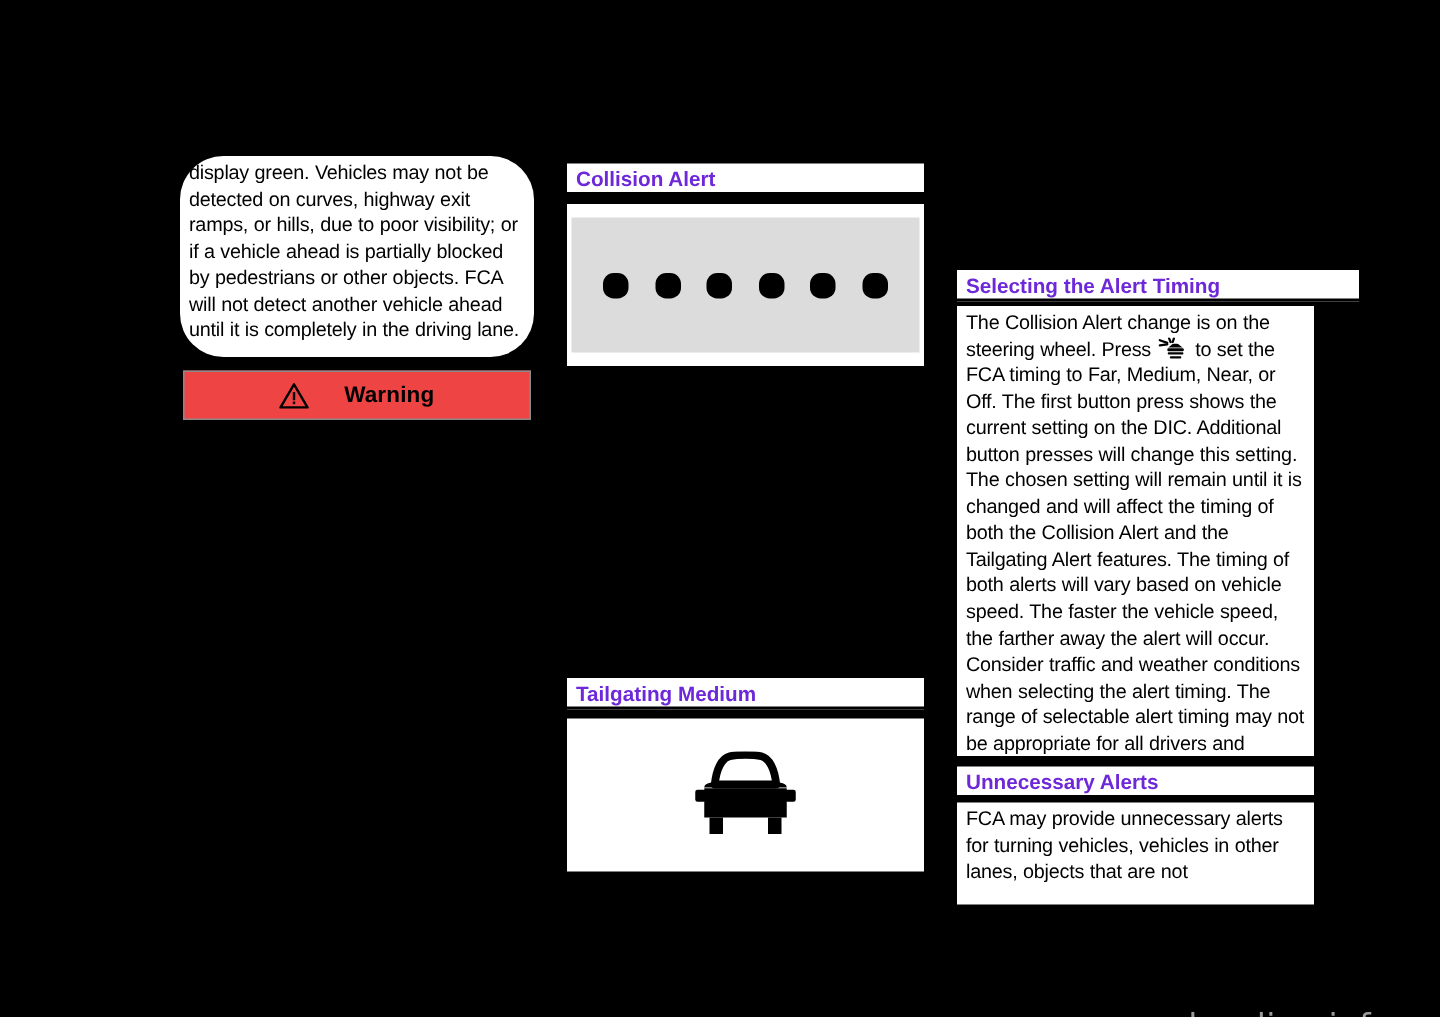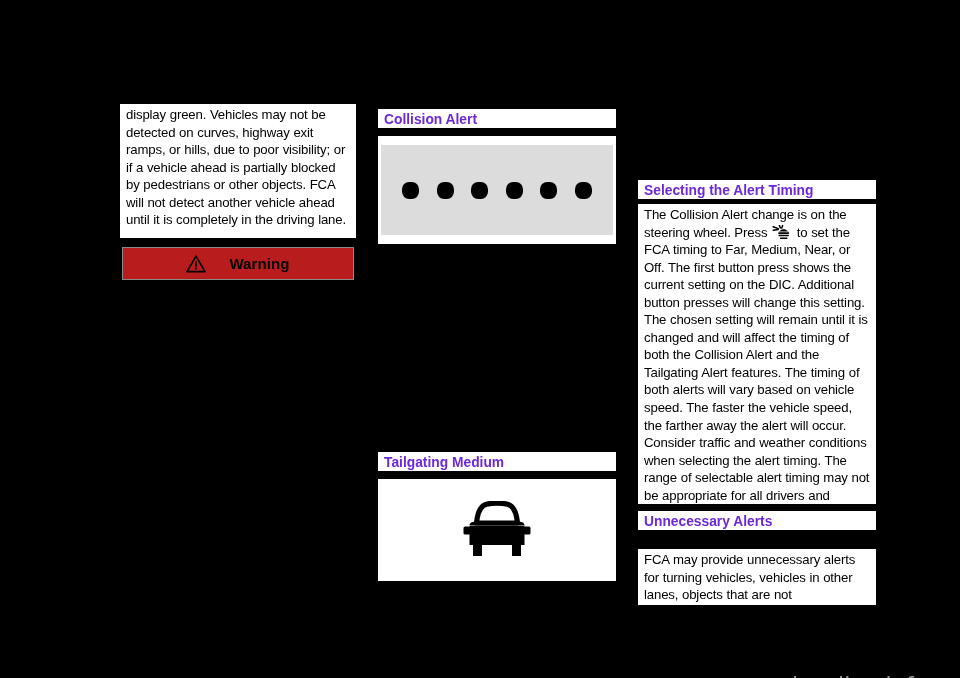--- a/index.html
+++ b/index.html
@@ -45,21 +45,21 @@
     font-size: 13.8px;
     line-height: 19px;
     box-sizing: border-box;
     padding: 1px 5px 1px 6px;
     border-bottom: 2px solid #000000;
   }
 
   
   .warning-box {
     position: absolute;
-    background: #b91c1c;
+    background: #ef4444;
     border: 1px solid #8a8a8a;
     box-sizing: border-box;
     display: flex;
     align-items: center;
     justify-content: center;
     gap: 23px;
   }
   .warning-label {
     font-weight: bold;
     font-size: 15px;
@@ -119,21 +119,21 @@
     font-size: 22px;
     letter-spacing: 0.2px;
     font-family: "DejaVu Sans", sans-serif;
   }
 </style>
 </head>
 <body>
 
 <div class="page">
 
-  <div class="panel body-text" style="left:120px; top:104px; width:236px; height:134px;">display green. Vehicles may not be detected on curves, highway exit ramps, or hills, due to poor visibility; or if a vehicle ahead is partially blocked by pedestrians or other objects. FCA will not detect another vehicle ahead until it is completely in the driving lane.</div>
+  <div class="panel body-text" style="left:120px; top:104px; width:236px; height:134px;border-radius:29px;">display green. Vehicles may not be detected on curves, highway exit ramps, or hills, due to poor visibility; or if a vehicle ahead is partially blocked by pedestrians or other objects. FCA will not detect another vehicle ahead until it is completely in the driving lane.</div>
 
   <div class="warning-box" style="left:122px; top:247px; width:232px; height:33px;">
     <svg class="warning-triangle" width="20" height="18" viewBox="0 0 20 18">
       <path d="M10 1.2 L19 16.6 L1 16.6 Z" fill="none" stroke="#000" stroke-width="1.6" stroke-linejoin="round"></path>
       <rect x="9.2" y="6.4" width="1.6" height="5.4" fill="#000"></rect>
       <rect x="9.2" y="12.7" width="1.6" height="1.7" fill="#000"></rect>
     </svg>
     <span class="warning-label">Warning</span>
   </div>
 
@@ -164,35 +164,35 @@
       <rect x="7.5" y="25.5" width="7" height="8" fill="#000" rx="1.5"></rect>
       <rect x="67.5" y="25.5" width="7" height="8" fill="#000" rx="1.5"></rect>
 
       <path d="M13.5 24 C13.5 21.5, 17 20.5, 21 20.5 L61 20.5 C65 20.5, 68.5 21.5, 68.5 24 Z" fill="#000"></path>
 
       <rect x="17" y="44" width="9" height="11" fill="#000"></rect>
       <rect x="56" y="44" width="9" height="11" fill="#000"></rect>
     </svg>
   </div>
 
-  <div class="section-head" style="left:638px; top:180px; width:238px; height:21px;">Selecting the Alert Timing</div>
+  <div class="section-head" style="left:638px; top:180px; width:268px; height:21px;">Selecting the Alert Timing</div>
 
   <div class="panel body-text" style="left:638px; top:204px; width:238px; height:300px;"><span>The Collision Alert change is on the steering wheel. Press </span><svg class="inline-icon" viewBox="0 0 20 16">
 
       <path d="M1.2 1.8 L6.2 3.6" stroke="#000" stroke-width="1.5" stroke-linecap="round"></path>
       <path d="M1.2 5.2 L6.2 4.6" stroke="#000" stroke-width="1.5" stroke-linecap="round"></path>
       <path d="M7.4 0.6 L8.4 3.0" stroke="#000" stroke-width="1.5" stroke-linecap="round"></path>
       <path d="M10.6 0.6 L9.8 3.0" stroke="#000" stroke-width="1.5" stroke-linecap="round"></path>
 
       <path d="M8.8 5.2 C9.6 3.9, 13.6 3.9, 14.4 5.2 L16.4 6.6 L6.8 6.6 Z" fill="#000"></path>
       <rect x="6.2" y="7.2" width="11" height="1.9" fill="#000" rx="0.8"></rect>
 
       <path d="M7.2 10.6 L16.2 10.6" stroke="#000" stroke-width="1.5" stroke-linecap="round"></path>
       <path d="M8.6 13.3 L14.8 13.3" stroke="#000" stroke-width="1.5" stroke-linecap="round"></path>
     </svg><span> to set the FCA timing to Far, Medium, Near, or Off. The first button press shows the current setting on the DIC. Additional button presses will change this setting. The chosen setting will remain until it is changed and will affect the timing of both the Collision Alert and the Tailgating Alert features. The timing of both alerts will vary based on vehicle speed. The faster the vehicle speed, the farther away the alert will occur. Consider traffic and weather conditions when selecting the alert timing. The range of selectable alert timing may not be appropriate for all drivers and driving conditions.</span></div>
 
   <div class="section-head" style="left:638px; top:511px; width:238px; height:21px;">Unnecessary Alerts</div>
 
-  <div class="panel body-text" style="left:638px; top:549px; width:238px; height:56px;">FCA may provide unnecessary alerts for turning vehicles, vehicles in other lanes, objects that are not</div>
+  <div class="panel body-text" style="left:638px; top:535px; width:238px; height:68px;">FCA may provide unnecessary alerts for turning vehicles, vehicles in other lanes, objects that are not</div>
 
   <div class="watermark" style="left:680px; top:672px;">carmanualsonline.info</div>
 
 </div>
 
 </body></html>

